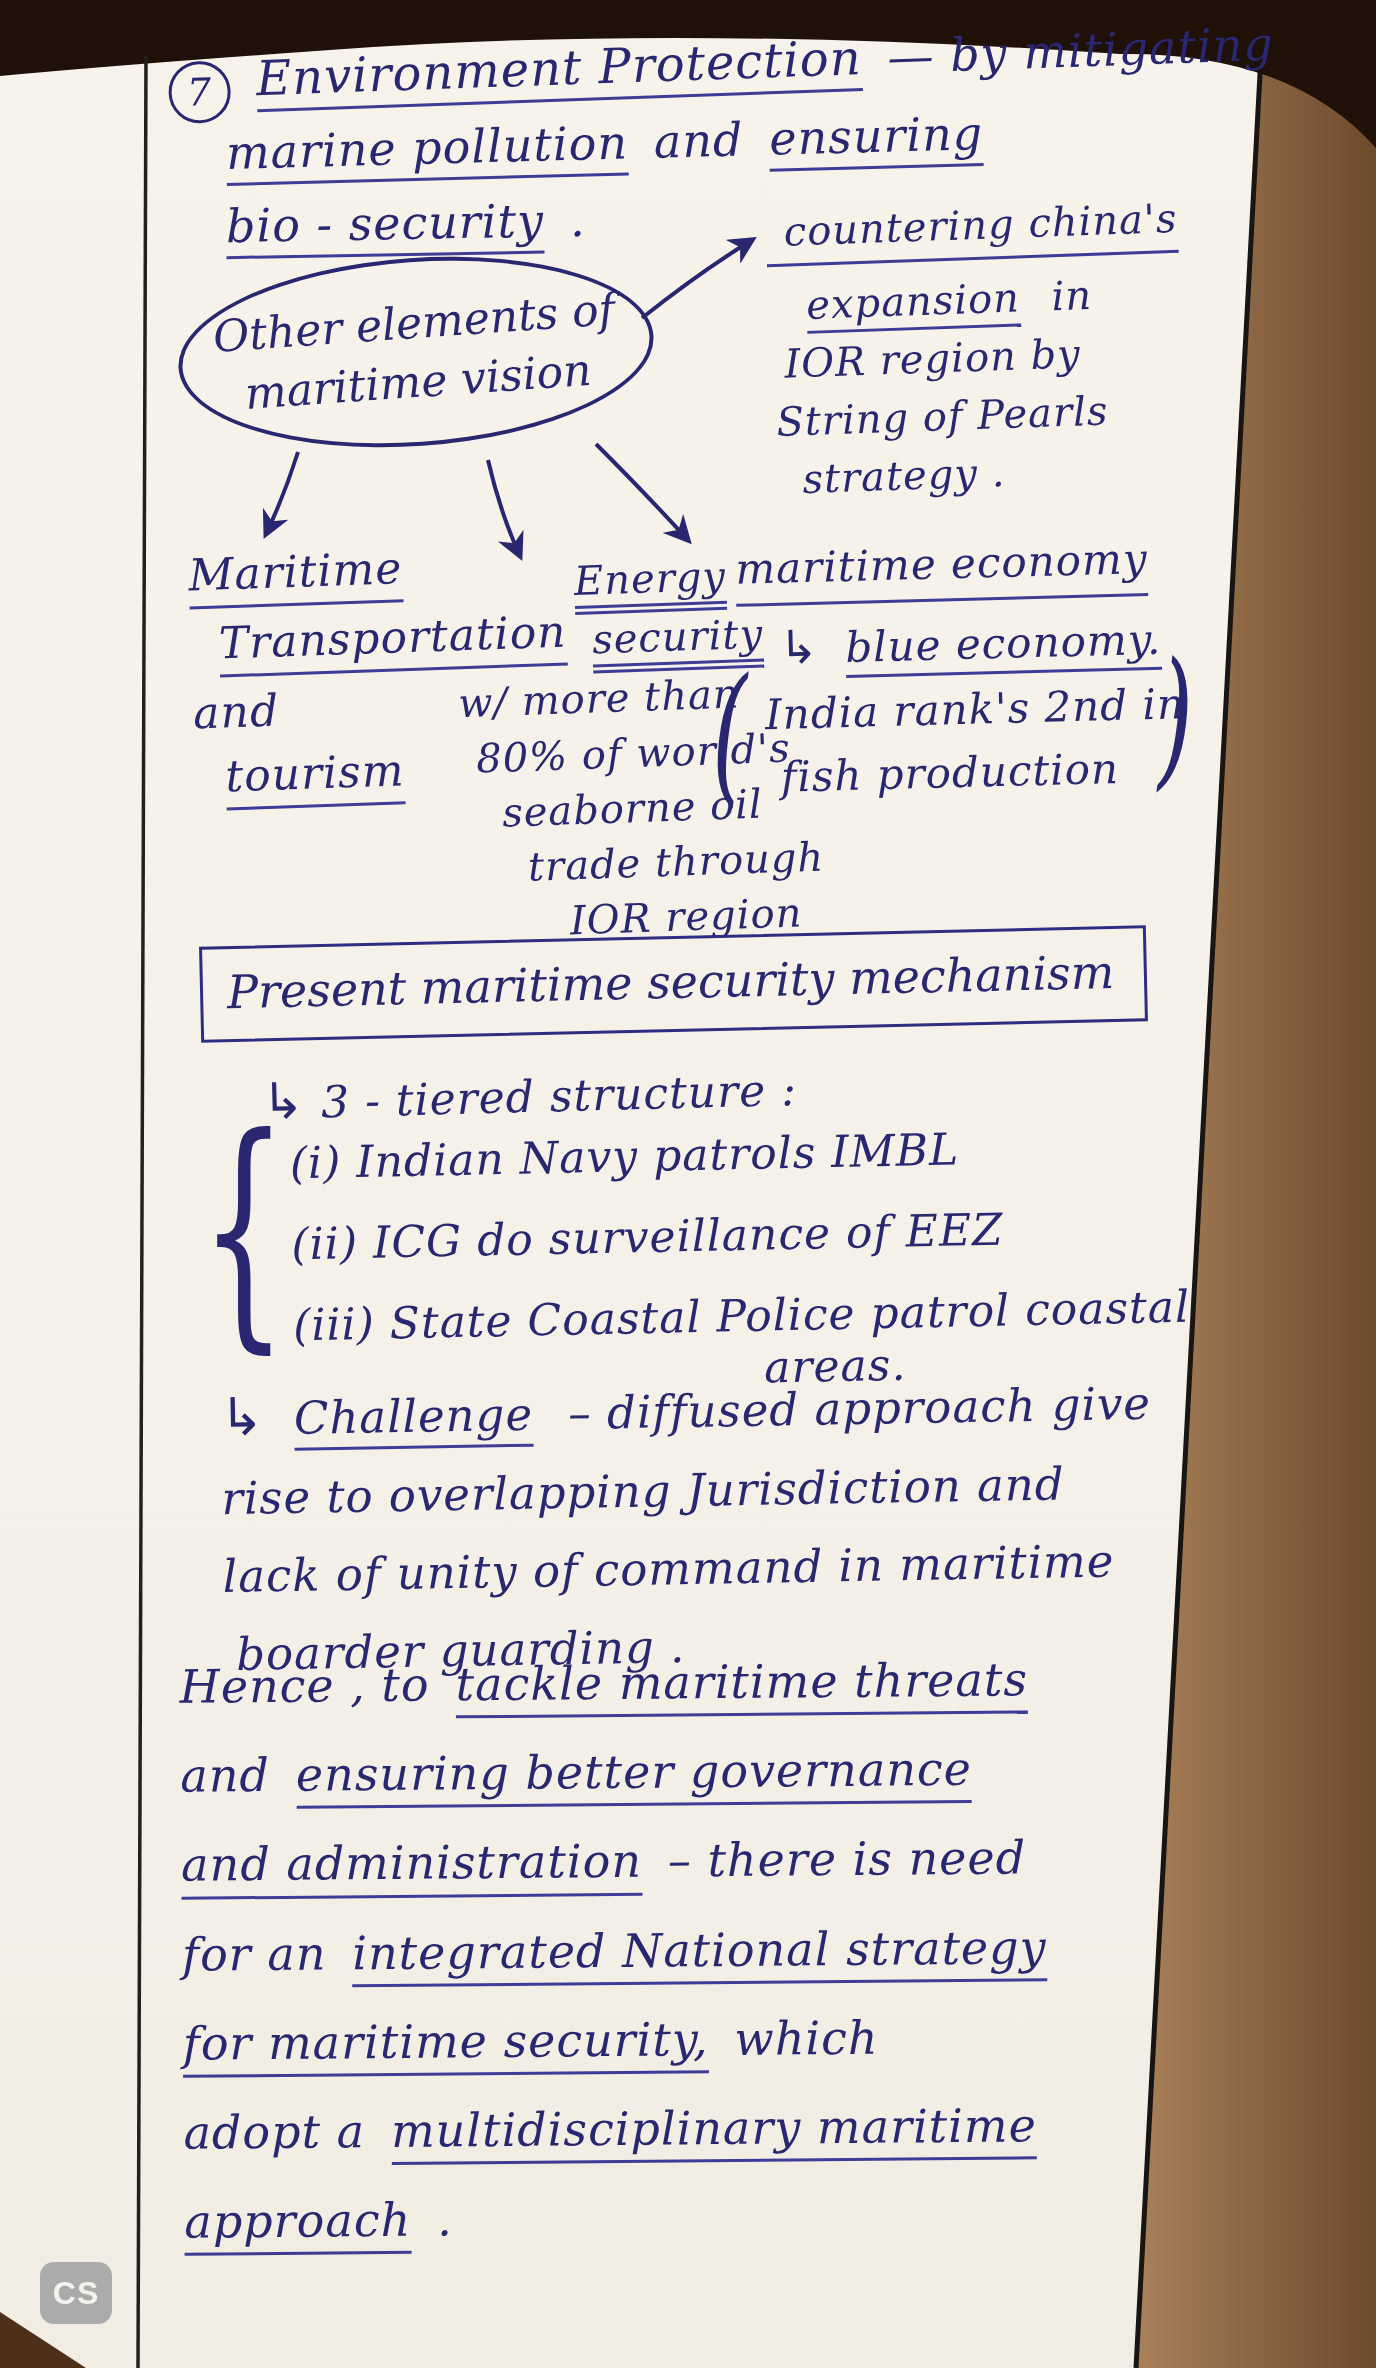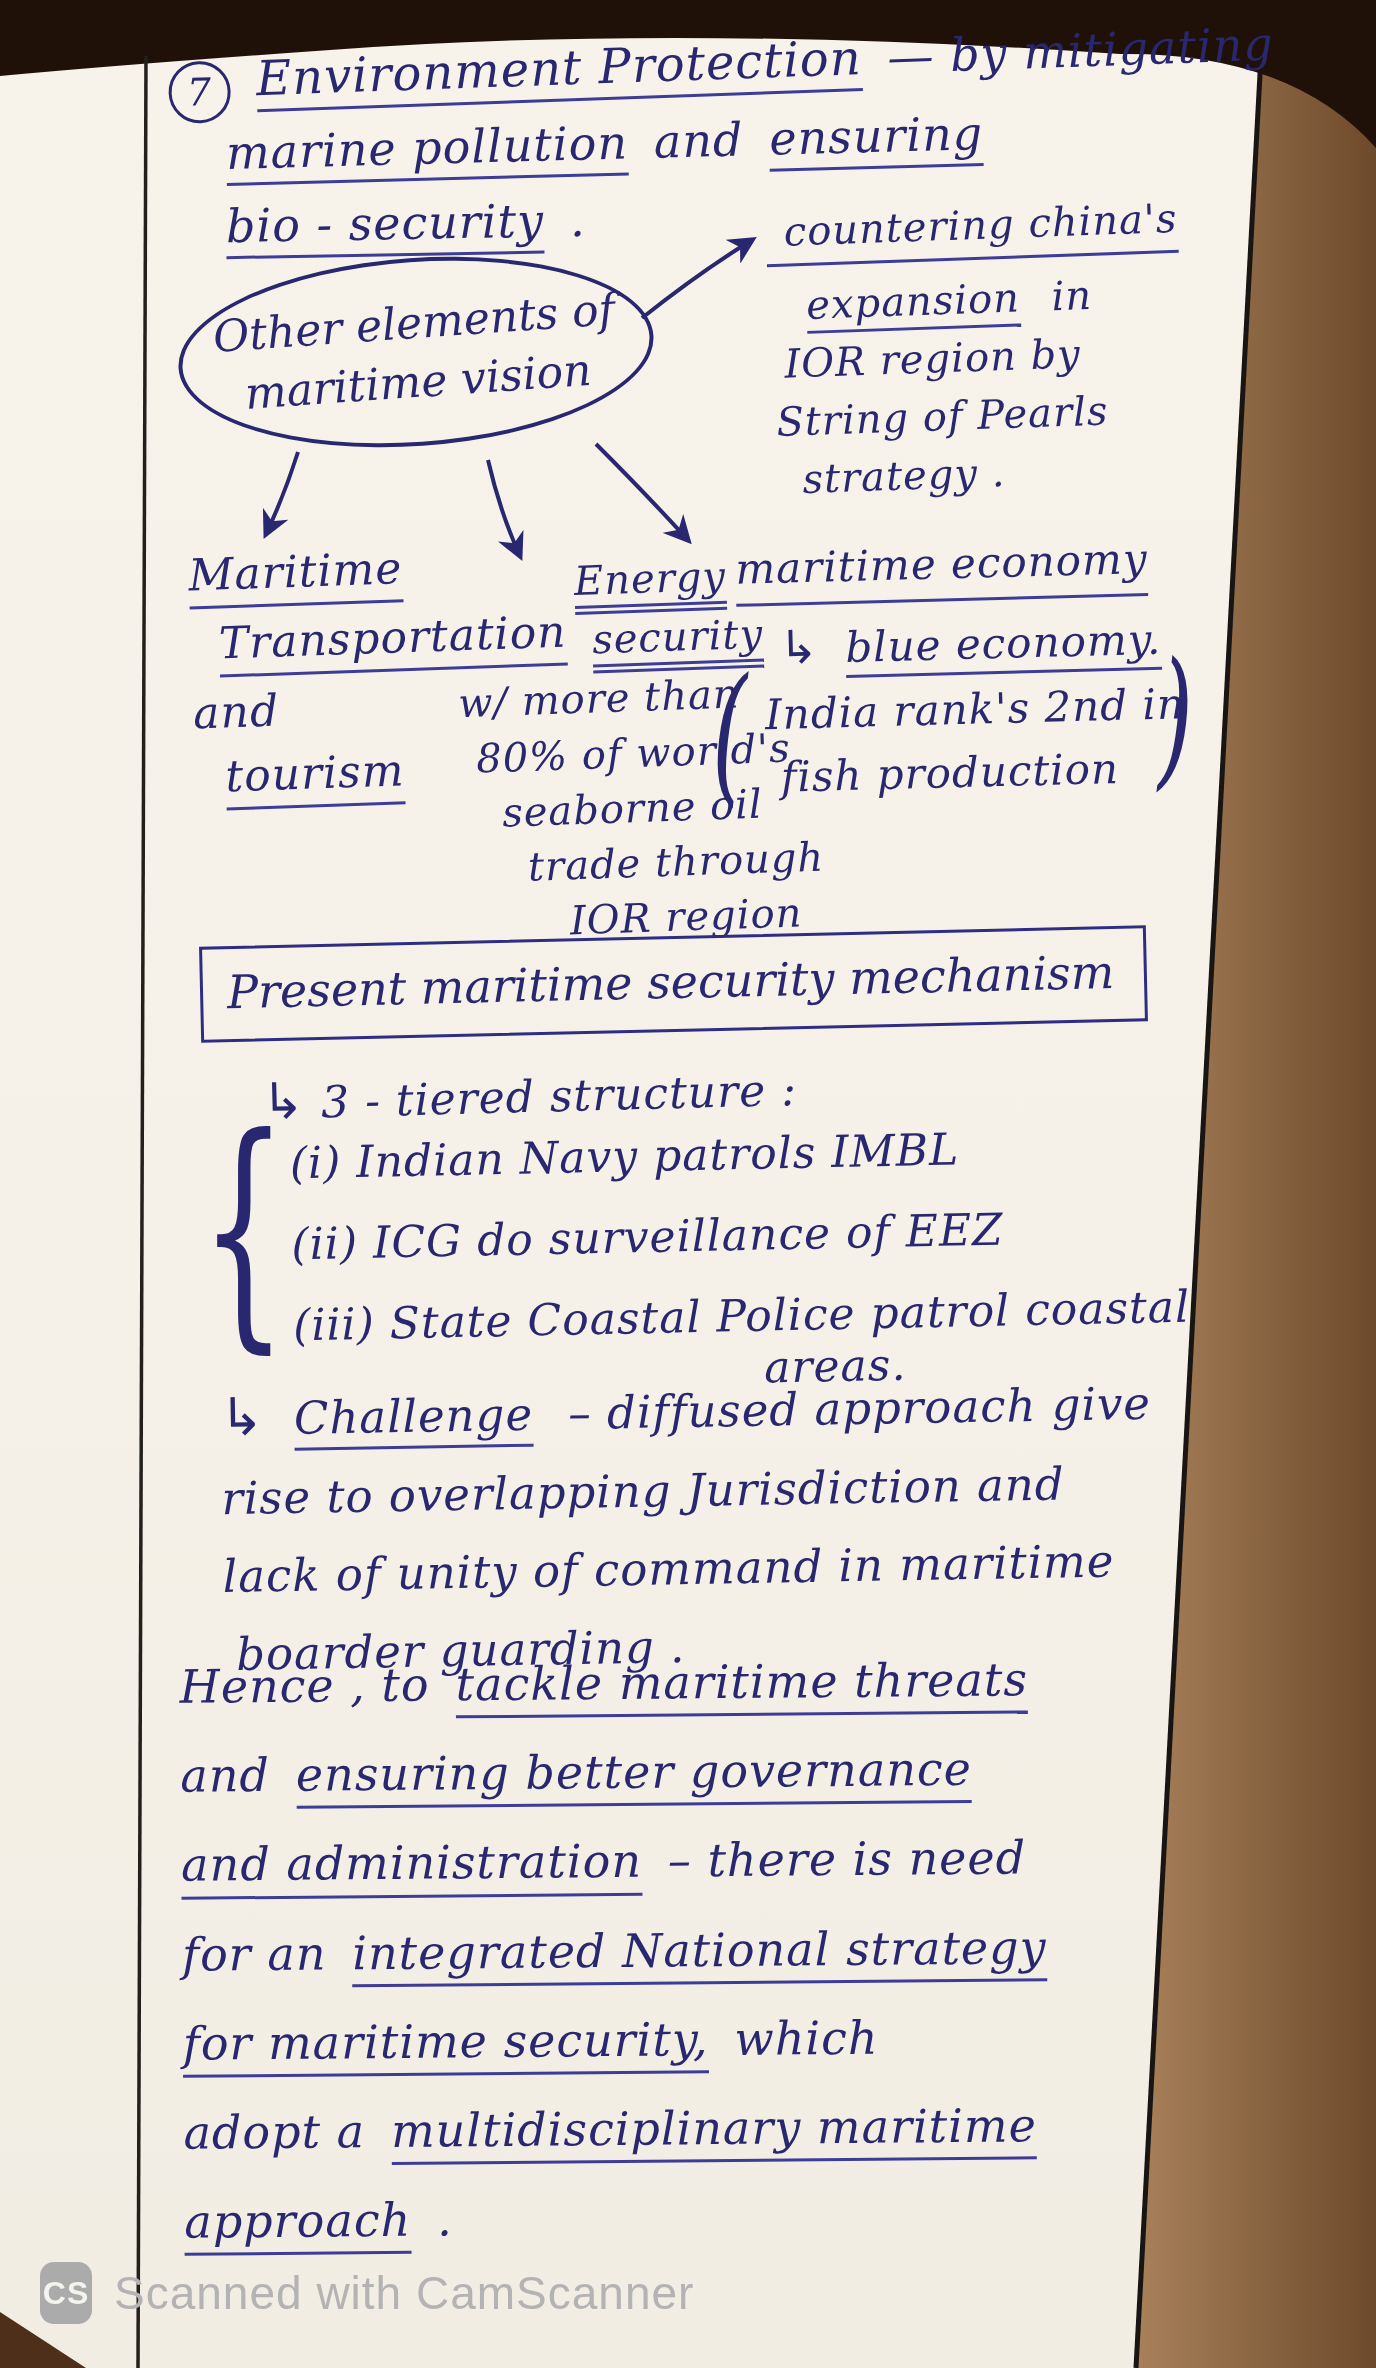--- a/index.html
+++ b/index.html
@@ -25,21 +25,21 @@
   }
   .boxed{
     position:absolute;z-index:2;border:3px solid #2e2d82;padding:16px 30px 20px 24px;
     color:#28276f;font-style:italic;white-space:nowrap;
   }
   .footer{
     position:absolute;z-index:3;display:flex;align-items:center;gap:22px;
     font-family:"Liberation Sans",sans-serif;
   }
   .cs-badge{
-    width:52px;height:62px;border-radius:14px;background:#ababab;
+    width:72px;height:62px;border-radius:14px;background:#ababab;
     display:flex;align-items:center;justify-content:center;
     color:#f5f3ee;font-weight:bold;font-size:32px;letter-spacing:1px;
   }
   .footer-text{color:#b3b3b3;font-size:46px;letter-spacing:1px;}
 </style>
 </head>
 <body>
 
 <svg class="layer" width="1376" height="2368" viewBox="0 0 1376 2368">
   <defs>
@@ -177,14 +177,13 @@
     <span class="u">multidisciplinary maritime</span>
   </div>
   <div class="row">
     <span class="u">approach</span>
     <span>.</span>
   </div>
 </div>
 
 <div class="footer" style="left:40px;top:2262px;">
   <div class="cs-badge">CS</div>
-  <span class="footer-text">Scanned with CamScanner</span>
 </div>
 
 </body></html>

